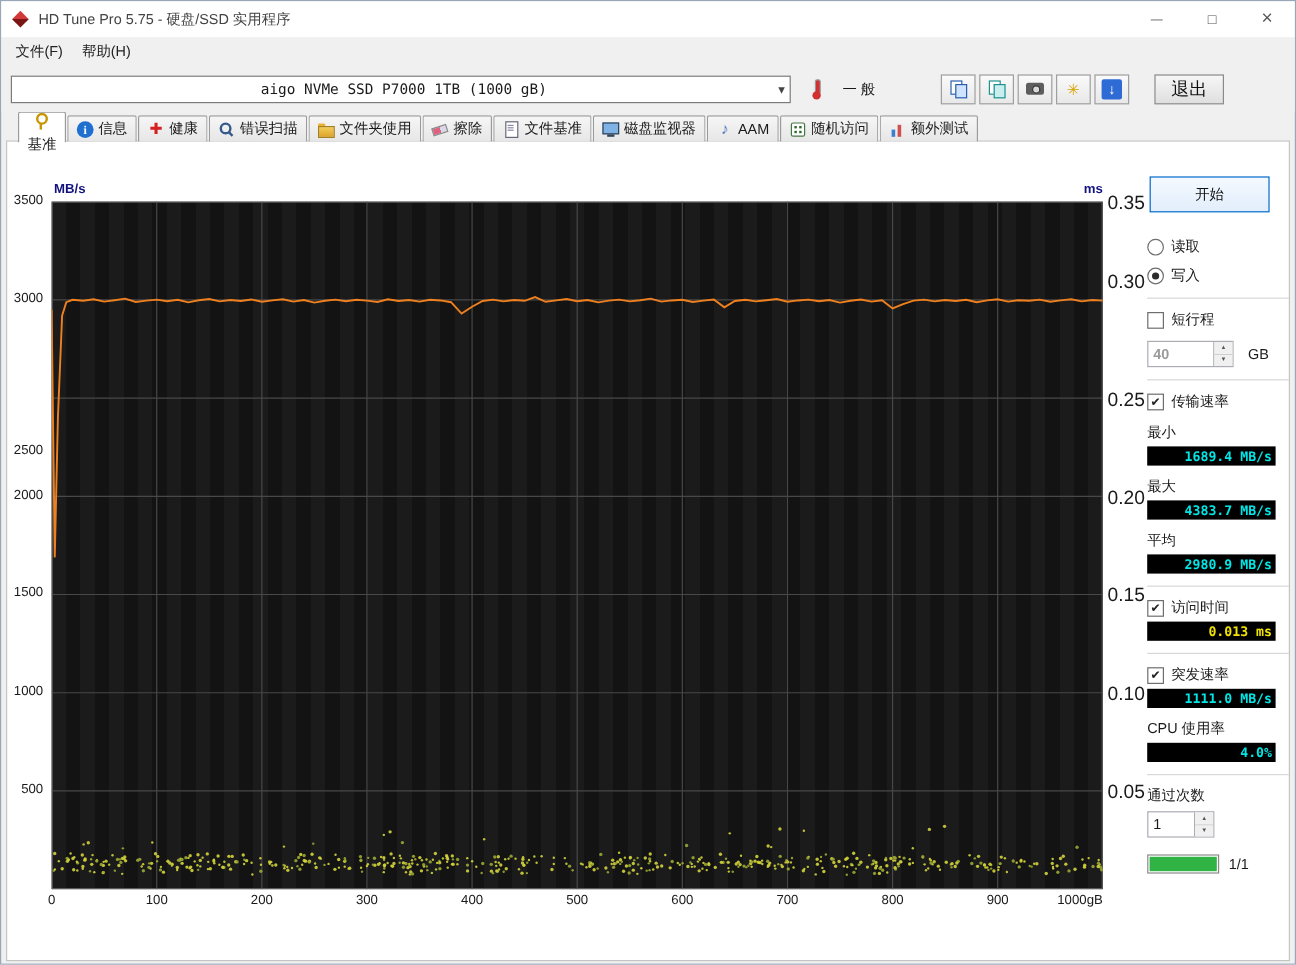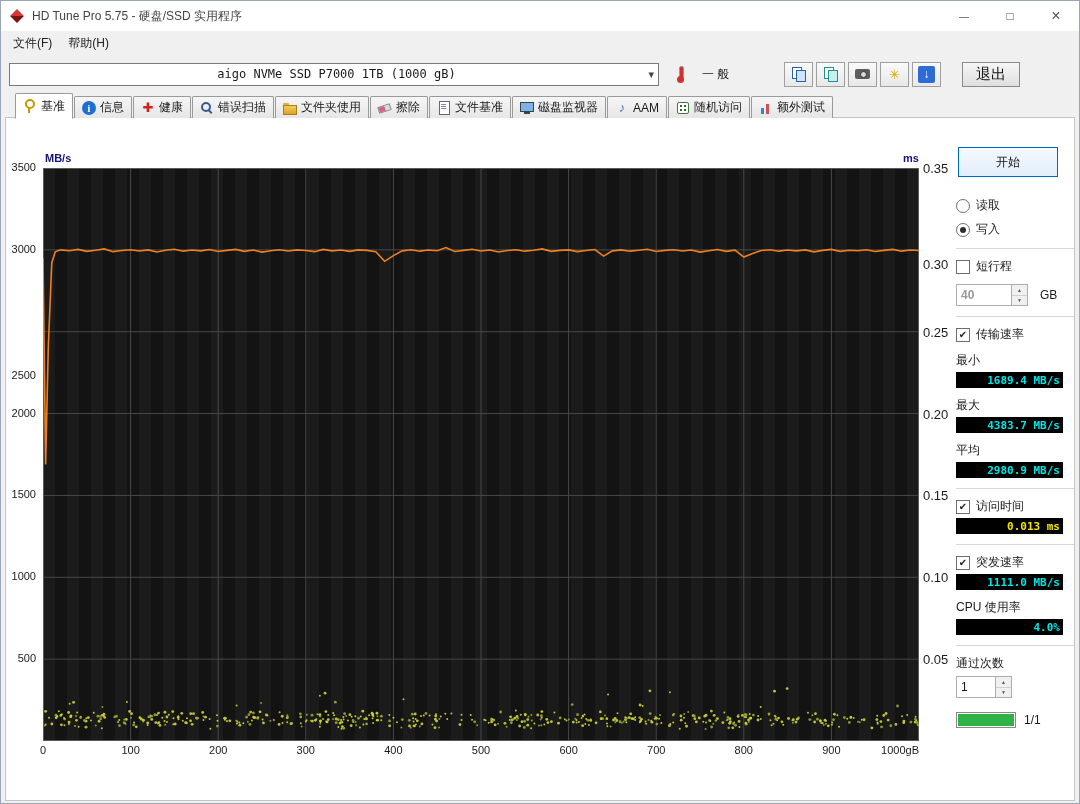--- a/index.html
+++ b/index.html
@@ -47,21 +47,21 @@
   .i-camera::after{content:"";position:absolute;left:5px;top:4px;width:5px;height:5px;background:#d8d8d8;border:1px solid #333;border-radius:50%;}
   .i-star{color:#d8a400;}
   .i-star::before{content:"✳";font-size:13px;}
   .i-download{width:17px;height:17px;background:#2e6bd4;border-radius:2px;color:#fff;text-align:center;}
   .i-download::before{content:"↓";font-weight:bold;font-size:12px;line-height:17px;}
 
   
   .tabbar{position:absolute;left:4px;top:92px;height:25px;display:flex;align-items:flex-end;padding-left:10px;z-index:3;}
   .tab{display:inline-flex;align-items:center;gap:4px;height:21px;padding:0 7px;border:1px solid #9a9a9a;border-bottom:none;
        background:linear-gradient(#f6f6f6,#e6e6e6);margin-right:1px;border-radius:2px 2px 0 0;white-space:nowrap;}
-  .tab.active{background:#fff;height:24px;margin-bottom:-1px;border-bottom:1px solid #fff;z-index:4;}
+  .tab.active{background:#fff;height:24px;margin-bottom:-1px;border-bottom:1px solid #fff;z-index:4;flex-direction:column;}
 
   .ticon{display:inline-block;position:relative;width:14px;height:14px;flex:none;}
   .i-key{width:14px;height:14px;}
   .i-key::before{content:"";position:absolute;left:2px;top:0;width:6px;height:6px;border:2px solid #c79600;border-radius:50%;}
   .i-key::after{content:"";position:absolute;left:5px;top:9px;width:2px;height:5px;background:#c79600;box-shadow:2px 2px 0 -1px #c79600;}
   .i-info{background:#1e6fd0;border-radius:50%;color:#fff;text-align:center;}
   .i-info::before{content:"i";font:bold 10px/14px "Liberation Serif",serif;}
   .i-health{text-align:center;color:#d42020;}
   .i-health::before{content:"✚";font-size:13px;line-height:14px;}
   .i-scan::before{content:"";position:absolute;left:1px;top:1px;width:6px;height:6px;border:2px solid #355a8c;border-radius:50%;}
@@ -86,21 +86,21 @@
   
   .axis-title{position:absolute;top:151px;font-size:11px;font-weight:bold;color:#12127e;z-index:2;}
   .axis-title.left{left:44px;}
   .axis-title.right{left:918px;transform:translateX(-100%);}
   .plot{position:absolute;left:42px;top:167px;width:876px;height:573px;z-index:2;
         background-color:#131313;
         background-image:repeating-linear-gradient(90deg,rgba(255,255,255,0.035) 0 12px,rgba(0,0,0,0) 12px 24px);}
   .axis-left{position:absolute;left:0;top:167px;width:38px;height:573px;z-index:2;}
   .axis-left span{position:absolute;right:3px;font-size:11px;color:#1a1a1a;}
   .axis-right{position:absolute;left:922px;top:167px;width:40px;height:573px;z-index:2;}
-  .axis-right span{position:absolute;left:0;font-size:13px;color:#1a1a1a;}
+  .axis-right span{position:absolute;left:0;font-size:16px;color:#1a1a1a;}
   .axis-bottom{position:absolute;left:42px;top:743px;width:876px;height:16px;z-index:2;}
   .axis-bottom span{position:absolute;font-size:11px;color:#1a1a1a;transform:translateX(-50%);}
   .axis-bottom span.last{transform:translateX(-100%);}
 
   
   .controls{position:absolute;left:955px;top:140px;width:118px;z-index:2;}
   .start{display:block;width:86px;height:26px;margin:6px 0 0 2px;border:1px solid #0066cc;background:linear-gradient(#f4f9ff,#e2eefb);
          font-family:"Liberation Sans",sans-serif;font-size:12px;color:#111;}
   .radio-row{display:flex;align-items:center;margin-top:20px;}
   .radio-row.mt7{margin-top:7px;}
@@ -804,21 +804,21 @@
       <span style="top: -7px;">3500</span>
       <span style="top: 74.8571px;">3000</span>
       <span style="top: 156.714px; margin-top: 44px;">2500</span>
       <span style="top: 238.571px;">2000</span>
       <span style="top: 320.429px;">1500</span>
       <span style="top: 402.286px;">1000</span>
       <span style="top: 484.143px;">500</span>
     </div>
   <div class="axis-right" id="axis-right">
       <span style="top: -7px;">0.35</span>
-      <span style="top: 89px;">0.30</span>
+      <span style="top: 59px;">0.30</span>
       <span style="top: 156.714px;">0.25</span>
       <span style="top: 238.571px;">0.20</span>
       <span style="top: 320.429px;">0.15</span>
       <span style="top: 402.286px;">0.10</span>
       <span style="top: 484.143px;">0.05</span>
     </div>
   <div class="axis-bottom" id="axis-bottom">
       <span style="left: 0px;">0</span>
       <span style="left: 87.6px;">100</span>
       <span style="left: 175.2px;">200</span>

